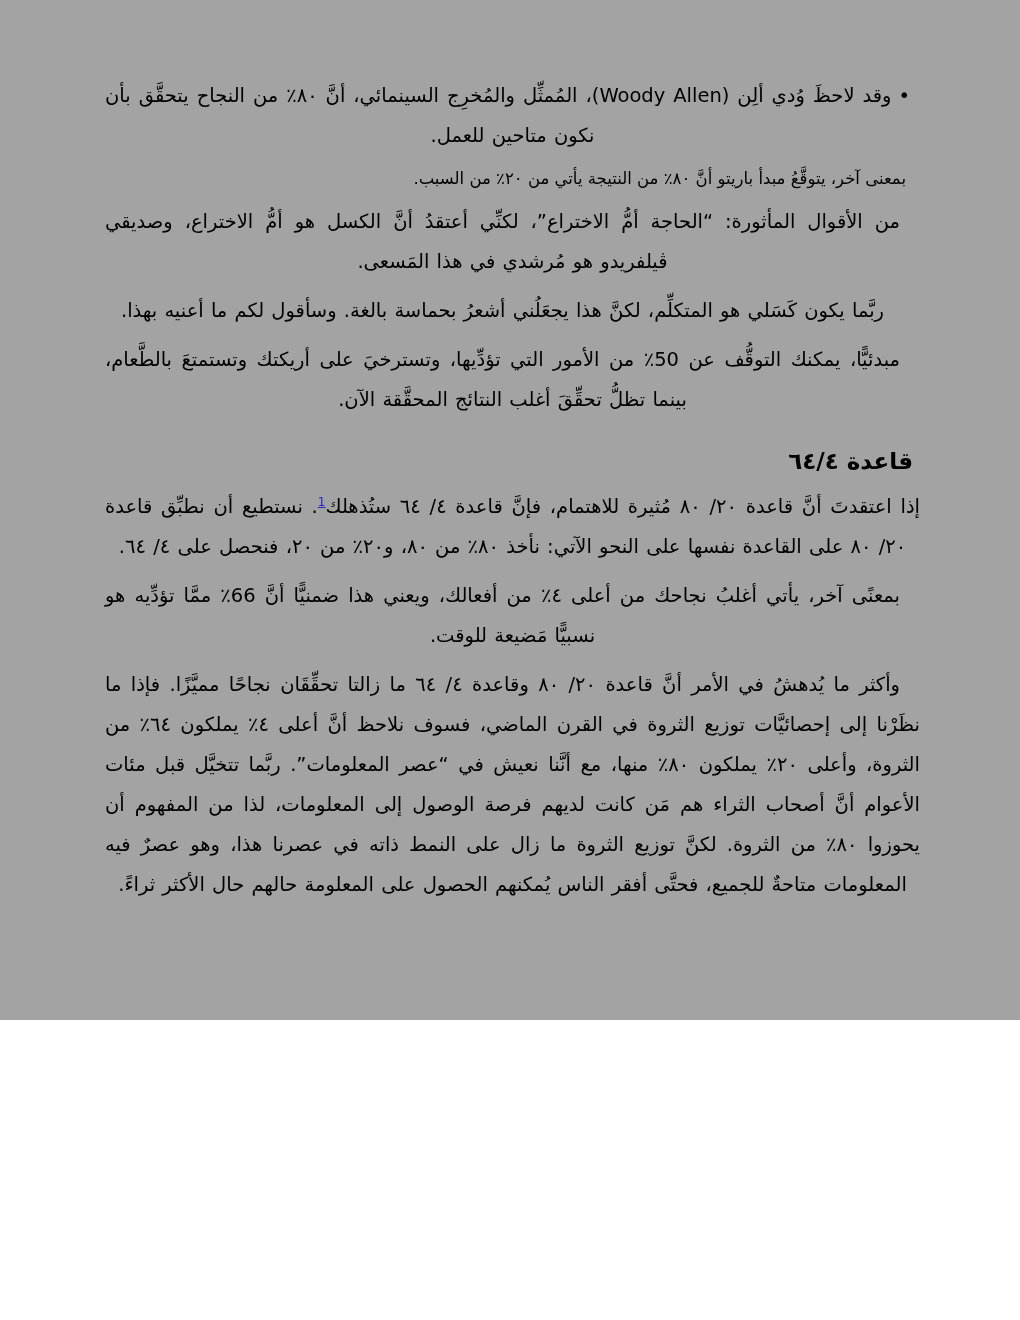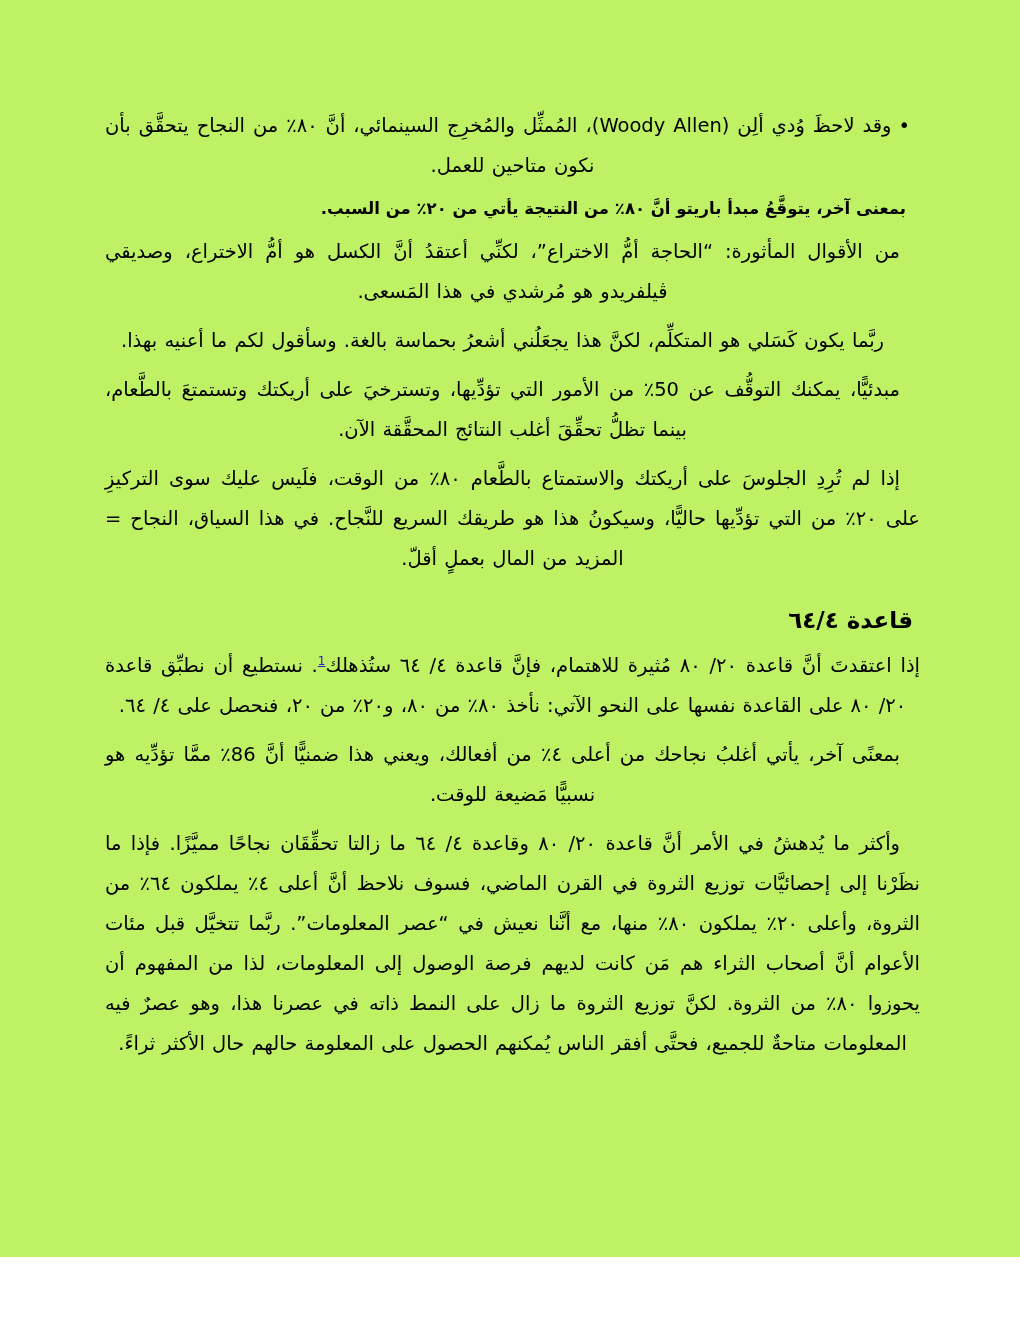--- a/index.html
+++ b/index.html
@@ -1,41 +1,41 @@
 <!DOCTYPE html>
 <html lang="ar" dir="rtl"><head>
 <meta charset="utf-8">
 <style>
   html,body{margin:0;padding:0;background:#ffffff;}
   .page{
     position:relative;
-    width:1020px;height:1257px;
+    width:1020px;height:1020px;
     box-sizing:border-box;
-    padding:106px 100px 0 105px;
+    padding:76px 100px 0 105px;
     direction:rtl;
     font-family:"DejaVu Sans",sans-serif;
     color:#000000;
-    background:#bef264;
+    background:#a3a3a3;
     overflow:hidden;
   }
   .para{
     font-size:19.5px;
     line-height:40px;
     text-align:justify;
     text-align-last:center;
     text-indent:20px;
     margin:0 0 9px 0;
     word-spacing:1px;
   }
   .para.no-indent{text-indent:0;}
   .bullet-para{text-indent:10px;}
   .bullet{margin-left:7px;}
   .quote{
     font-size:16.5px;
-    font-weight:700;
+    font-weight:400;
     line-height:27px;
     margin:6px 14px 10px 0;
   }
   .heading{
     font-size:23px;
     font-weight:700;
     line-height:30px;
     text-align:right;
     margin:26px 7px 11px 0;
   }
@@ -56,25 +56,24 @@
   <p class="para bullet-para"><span class="bullet">•</span><span>وقد لاحظَ وُدي ألِن (Woody Allen)، المُمثِّل والمُخرِج السينمائي، أنَّ ٨٠٪ من النجاح يتحقَّق بأن نكون متاحين للعمل.</span></p>
 
   <p class="quote">بمعنى آخر، يتوقَّعُ مبدأ باريتو أنَّ ٨٠٪ من النتيجة يأتي من ٢٠٪ من السبب.</p>
 
   <p class="para">من الأقوال المأثورة: “الحاجة أمُّ الاختراع”، لكنِّي أعتقدُ أنَّ الكسل هو أمُّ الاختراع، وصديقي ڤيلفريدو هو مُرشدي في هذا المَسعى.</p>
 
   <p class="para">ربَّما يكون كَسَلي هو المتكلِّم، لكنَّ هذا يجعَلُني أشعرُ بحماسة بالغة. وسأقول لكم ما أعنيه بهذا.</p>
 
   <p class="para">مبدئيًّا، يمكنك التوقُّف عن 50٪ من الأمور التي تؤدِّيها، وتسترخيَ على أريكتك وتستمتعَ بالطَّعام، بينما تظلُّ تحقِّقَ أغلب النتائج المحقَّقة الآن.</p>
 
-  <p class="para">إذا لم تُرِدِ الجلوسَ على أريكتك والاستمتاع بالطَّعام ٨٠٪ من الوقت، فلَيس عليك سوى التركيزِ على ٢٠٪ من التي تؤدِّيها حاليًّا، وسيكونُ هذا هو طريقك السريع للنَّجاح. في هذا السياق، النجاح = المزيد من المال بعملٍ أقلّ.</p>
 
   <h2 class="heading">قاعدة ٦٤/٤</h2>
 
   <p class="para no-indent"><span>إذا اعتقدتَ أنَّ قاعدة ٢٠/ ٨٠ مُثيرة للاهتمام، فإنَّ قاعدة ٤/ ٦٤ ستُذهلك</span><sup class="fn">1</sup><span>. نستطيع أن نطبِّق قاعدة ٢٠/ ٨٠ على القاعدة نفسها على النحو الآتي: نأخذ ٨٠٪ من ٨٠، و٢٠٪ من ٢٠، فنحصل على ٤/ ٦٤.</span></p>
 
 
-  <p class="para">بمعنًى آخر، يأتي أغلبُ نجاحك من أعلى ٤٪ من أفعالك، ويعني هذا ضمنيًّا أنَّ 86٪ ممَّا تؤدِّيه هو نسبيًّا مَضيعة للوقت.</p>
+  <p class="para">بمعنًى آخر، يأتي أغلبُ نجاحك من أعلى ٤٪ من أفعالك، ويعني هذا ضمنيًّا أنَّ 66٪ ممَّا تؤدِّيه هو نسبيًّا مَضيعة للوقت.</p>
 
   <p class="para">وأكثر ما يُدهشُ في الأمر أنَّ قاعدة ٢٠/ ٨٠ وقاعدة ٤/ ٦٤ ما زالتا تحقِّقَان نجاحًا مميَّزًا. فإذا ما نظَرْنا إلى إحصائيَّات توزيع الثروة في القرن الماضي، فسوف نلاحظ أنَّ أعلى ٤٪ يملكون ٦٤٪ من الثروة، وأعلى ٢٠٪ يملكون ٨٠٪ منها، مع أنَّنا نعيش في “عصر المعلومات”. ربَّما تتخيَّل قبل مئات الأعوام أنَّ أصحاب الثراء هم مَن كانت لديهم فرصة الوصول إلى المعلومات، لذا من المفهوم أن يحوزوا ٨٠٪ من الثروة. لكنَّ توزيع الثروة ما زال على النمط ذاته في عصرنا هذا، وهو عصرٌ فيه المعلومات متاحةٌ للجميع، فحتَّى أفقر الناس يُمكنهم الحصول على المعلومة حالهم حال الأكثر ثراءً.</p>
 
 
 </div>
 
 </body></html>

